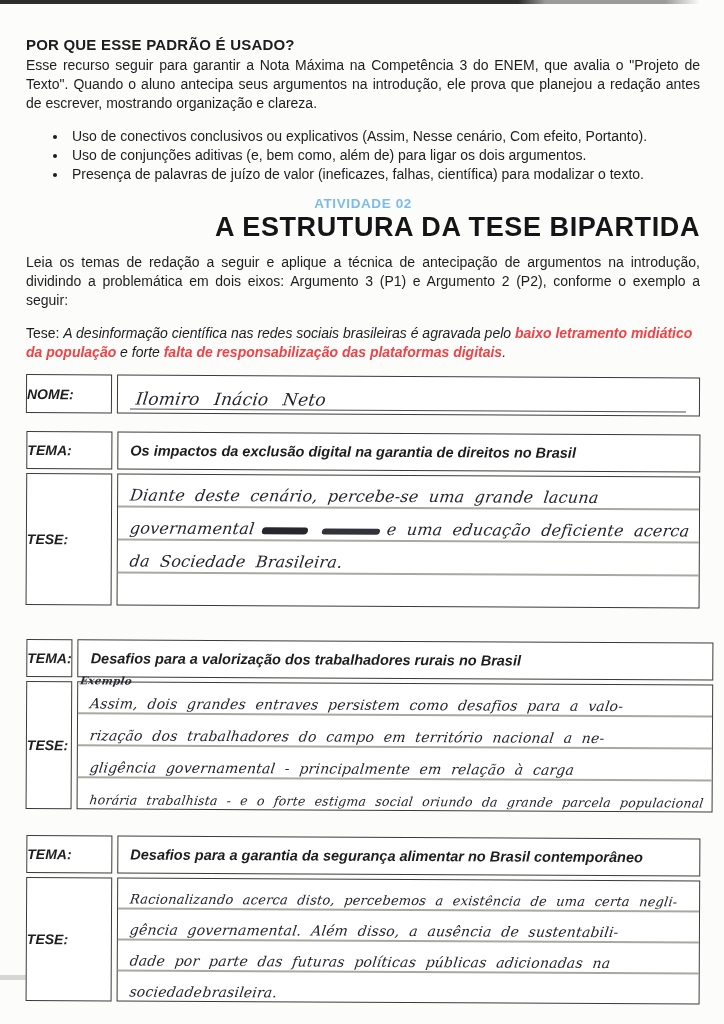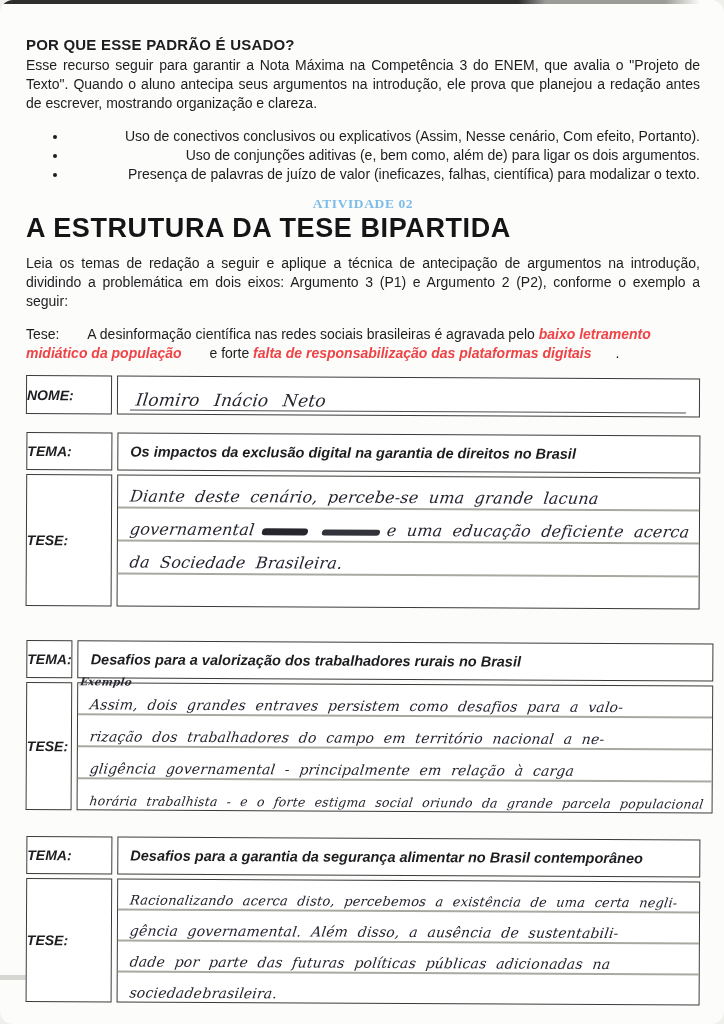--- a/index.html
+++ b/index.html
@@ -1,38 +1,37 @@
 <!DOCTYPE html>
 <html lang="pt-BR"><head>
 <meta charset="utf-8">
 <style>
   html,body{margin:0;padding:0;background:#efefec;}
   .page{
     position:relative;width:724px;height:1024px;box-sizing:border-box;
     background:#fcfcfa;color:#1d1d20;overflow:hidden;
     font-family:"Liberation Sans",sans-serif;
     padding:36px 24px 0 26px;
-    border-radius:13px;
   }
   .scan-top{position:absolute;top:0;left:0;width:700px;height:4px;
     background:linear-gradient(to right,#2e2e2e 0 74%,#9b9b97 78% 95%,rgba(150,150,150,0));}
   .scan-smudge{position:absolute;left:0;bottom:44px;width:58px;height:5px;background:#c9c9c4;opacity:.75;}
 
   h2{font-size:15px;margin:0 0 3px 0;letter-spacing:.2px;}
   .para{font-size:14px;line-height:19px;text-align:justify;margin:0 0 14px 0;}
   ul.feats{margin:2px 0 12px 0;padding-left:42px;font-size:14px;line-height:19px;}
-  ul.feats li{padding-left:4px;margin:0;text-align:right;}
+  ul.feats li{padding-left:4px;margin:0;}
 
-  .kicker{color:#7dbce8;font-weight:bold;font-size:13.5px;text-align:center;letter-spacing:.6px;margin:4px 0 1px 0;font-family:Liberation Serif, serif;}
-  .title{font-size:27px;font-weight:bold;text-align:left;letter-spacing:.6px;margin:0 0 10px 0;color:#151518;}
+  .kicker{color:#7dbce8;font-weight:bold;font-size:13.5px;text-align:center;letter-spacing:.6px;margin:4px 0 1px 0;}
+  .title{font-size:27px;font-weight:bold;text-align:right;letter-spacing:.6px;margin:0 0 10px 0;color:#151518;}
 
   .example{font-size:14px;line-height:19px;margin:0 0 8px 0;}
   .example p{margin:0;}
   .b{font-weight:normal;}
-  .it{margin-left:24px;}
+  .it{font-style:italic;}
   .red{color:#ee4347;font-weight:bold;font-style:italic;}
 
   table.grid{border-collapse:separate;border-spacing:5px 4px;width:calc(100% + 10px);margin-left:-5px;}
   table.grid td{border:1.7px solid #3b3b3b;background:#fff;}
   td.lbl{width:84px;font-weight:bold;font-style:italic;font-size:14px;padding:6px 0;vertical-align:middle;background:#fbfbf8;}
   td.tema-cell{background:#ecebe7;font-weight:bold;font-style:italic;font-size:14.5px;padding:10px 12px;position:relative;}
   td.tese-cell{padding:0;vertical-align:top;}
 
   .wline{border-bottom:2px solid #a9a9a2;display:flex;align-items:flex-end;padding:0 8px 1px 12px;overflow:hidden;white-space:nowrap;}
   .wline:last-child{border-bottom:none;}

